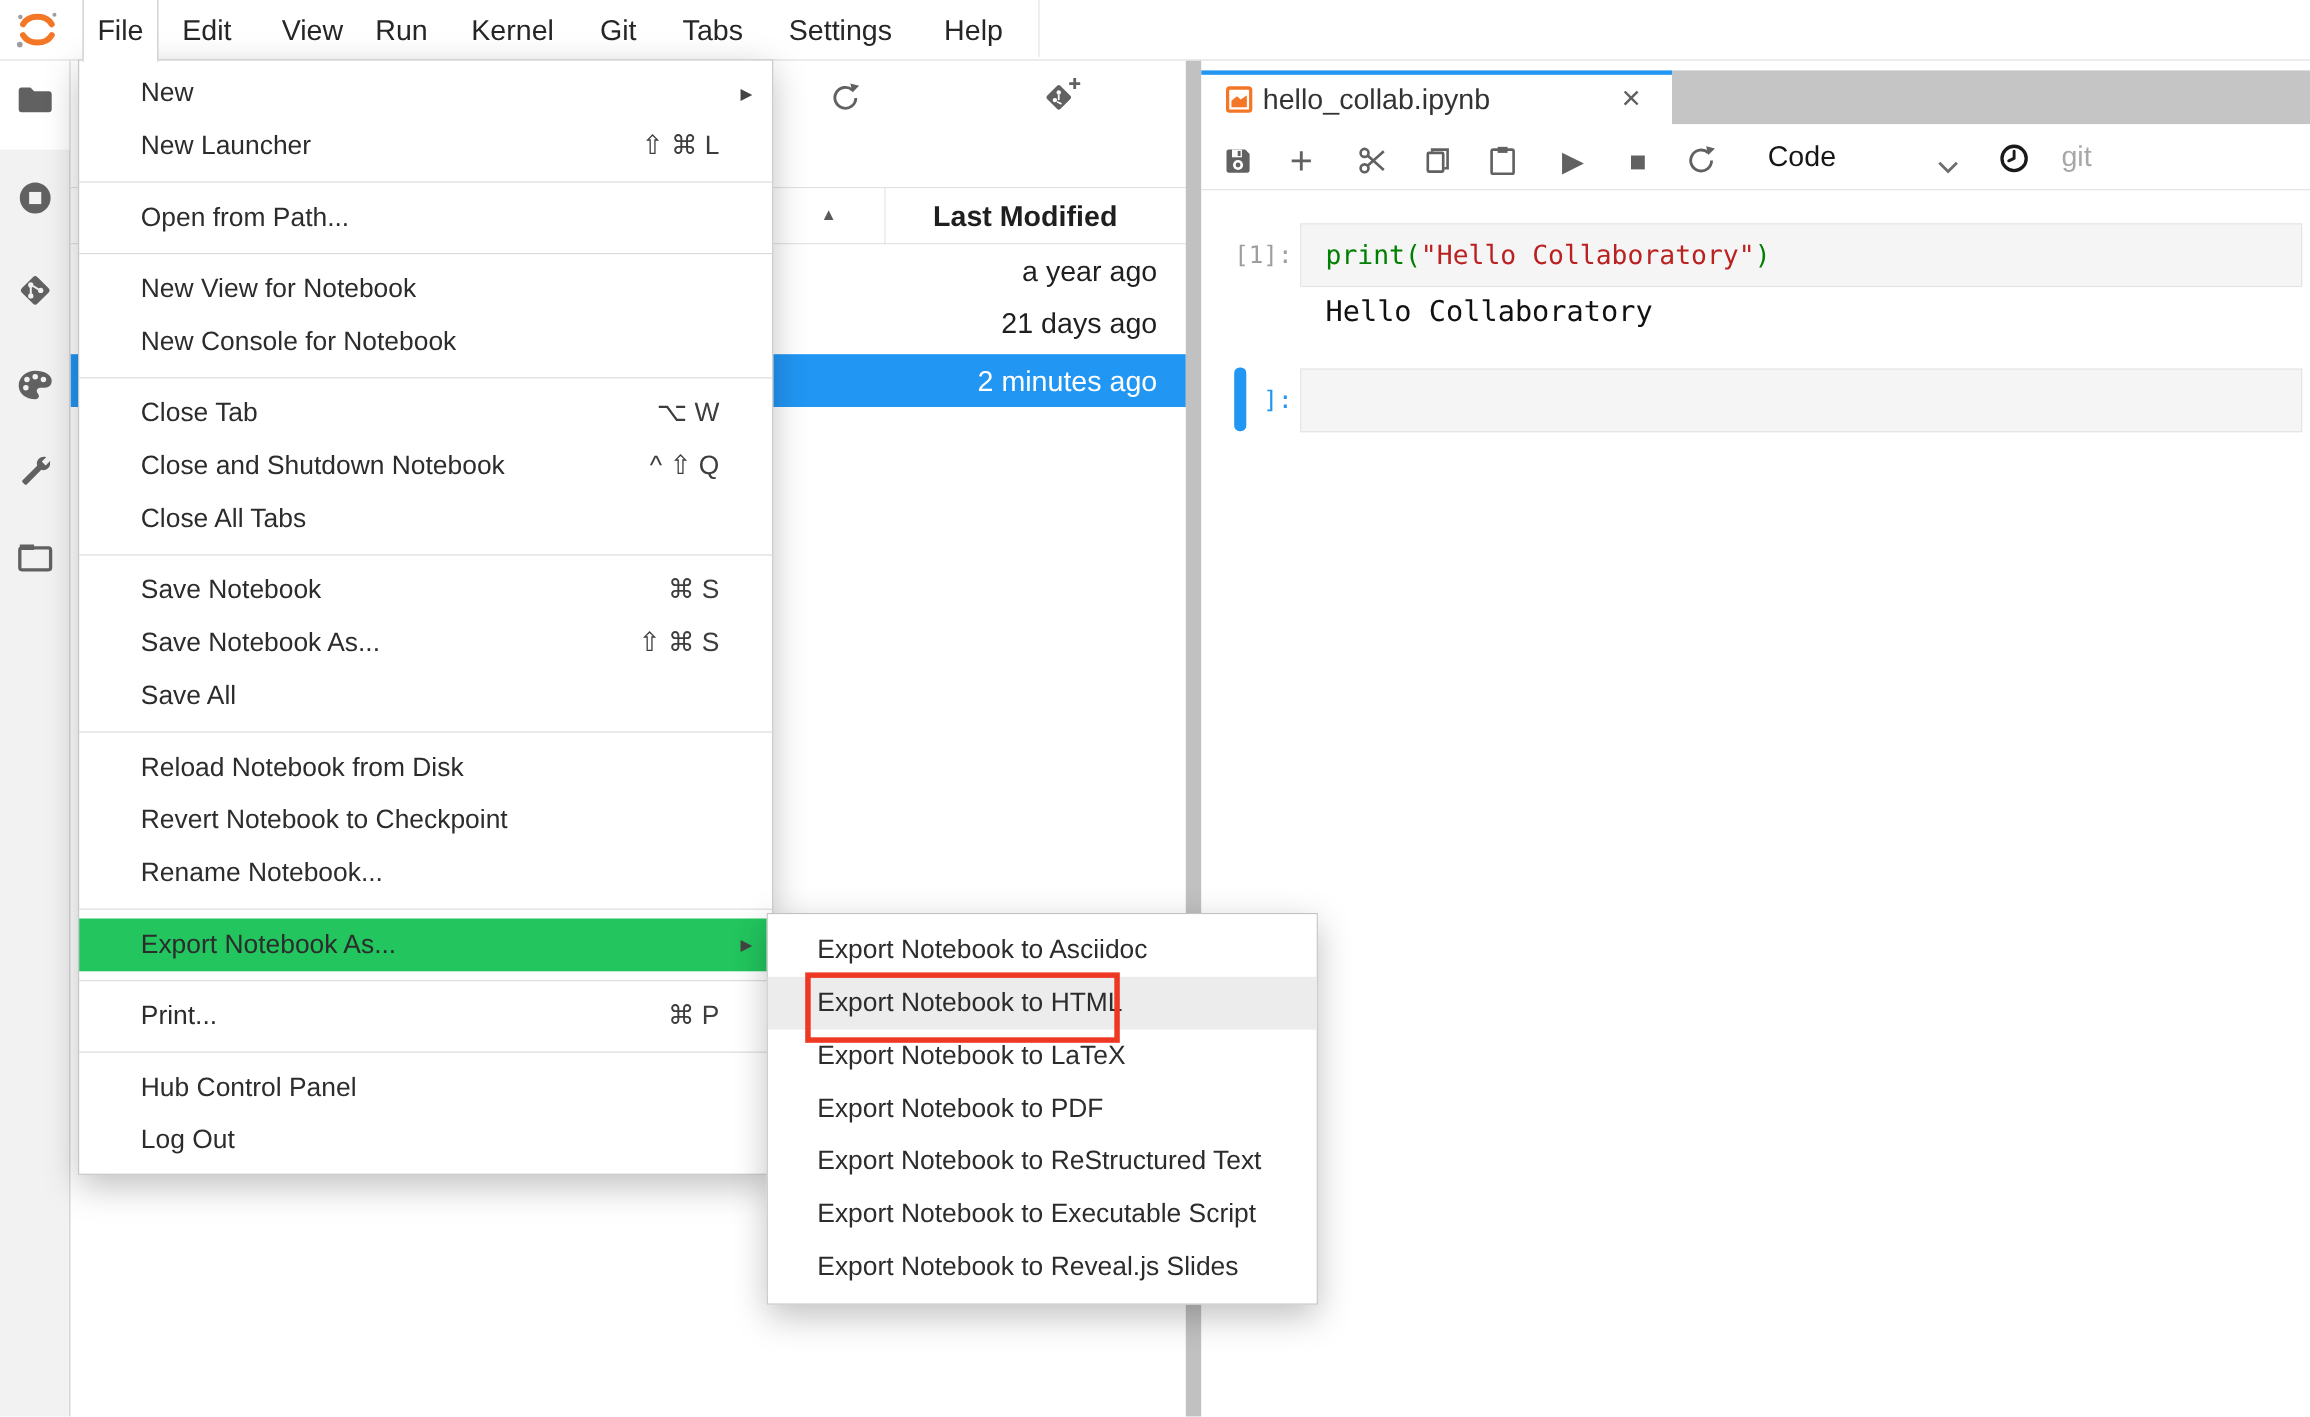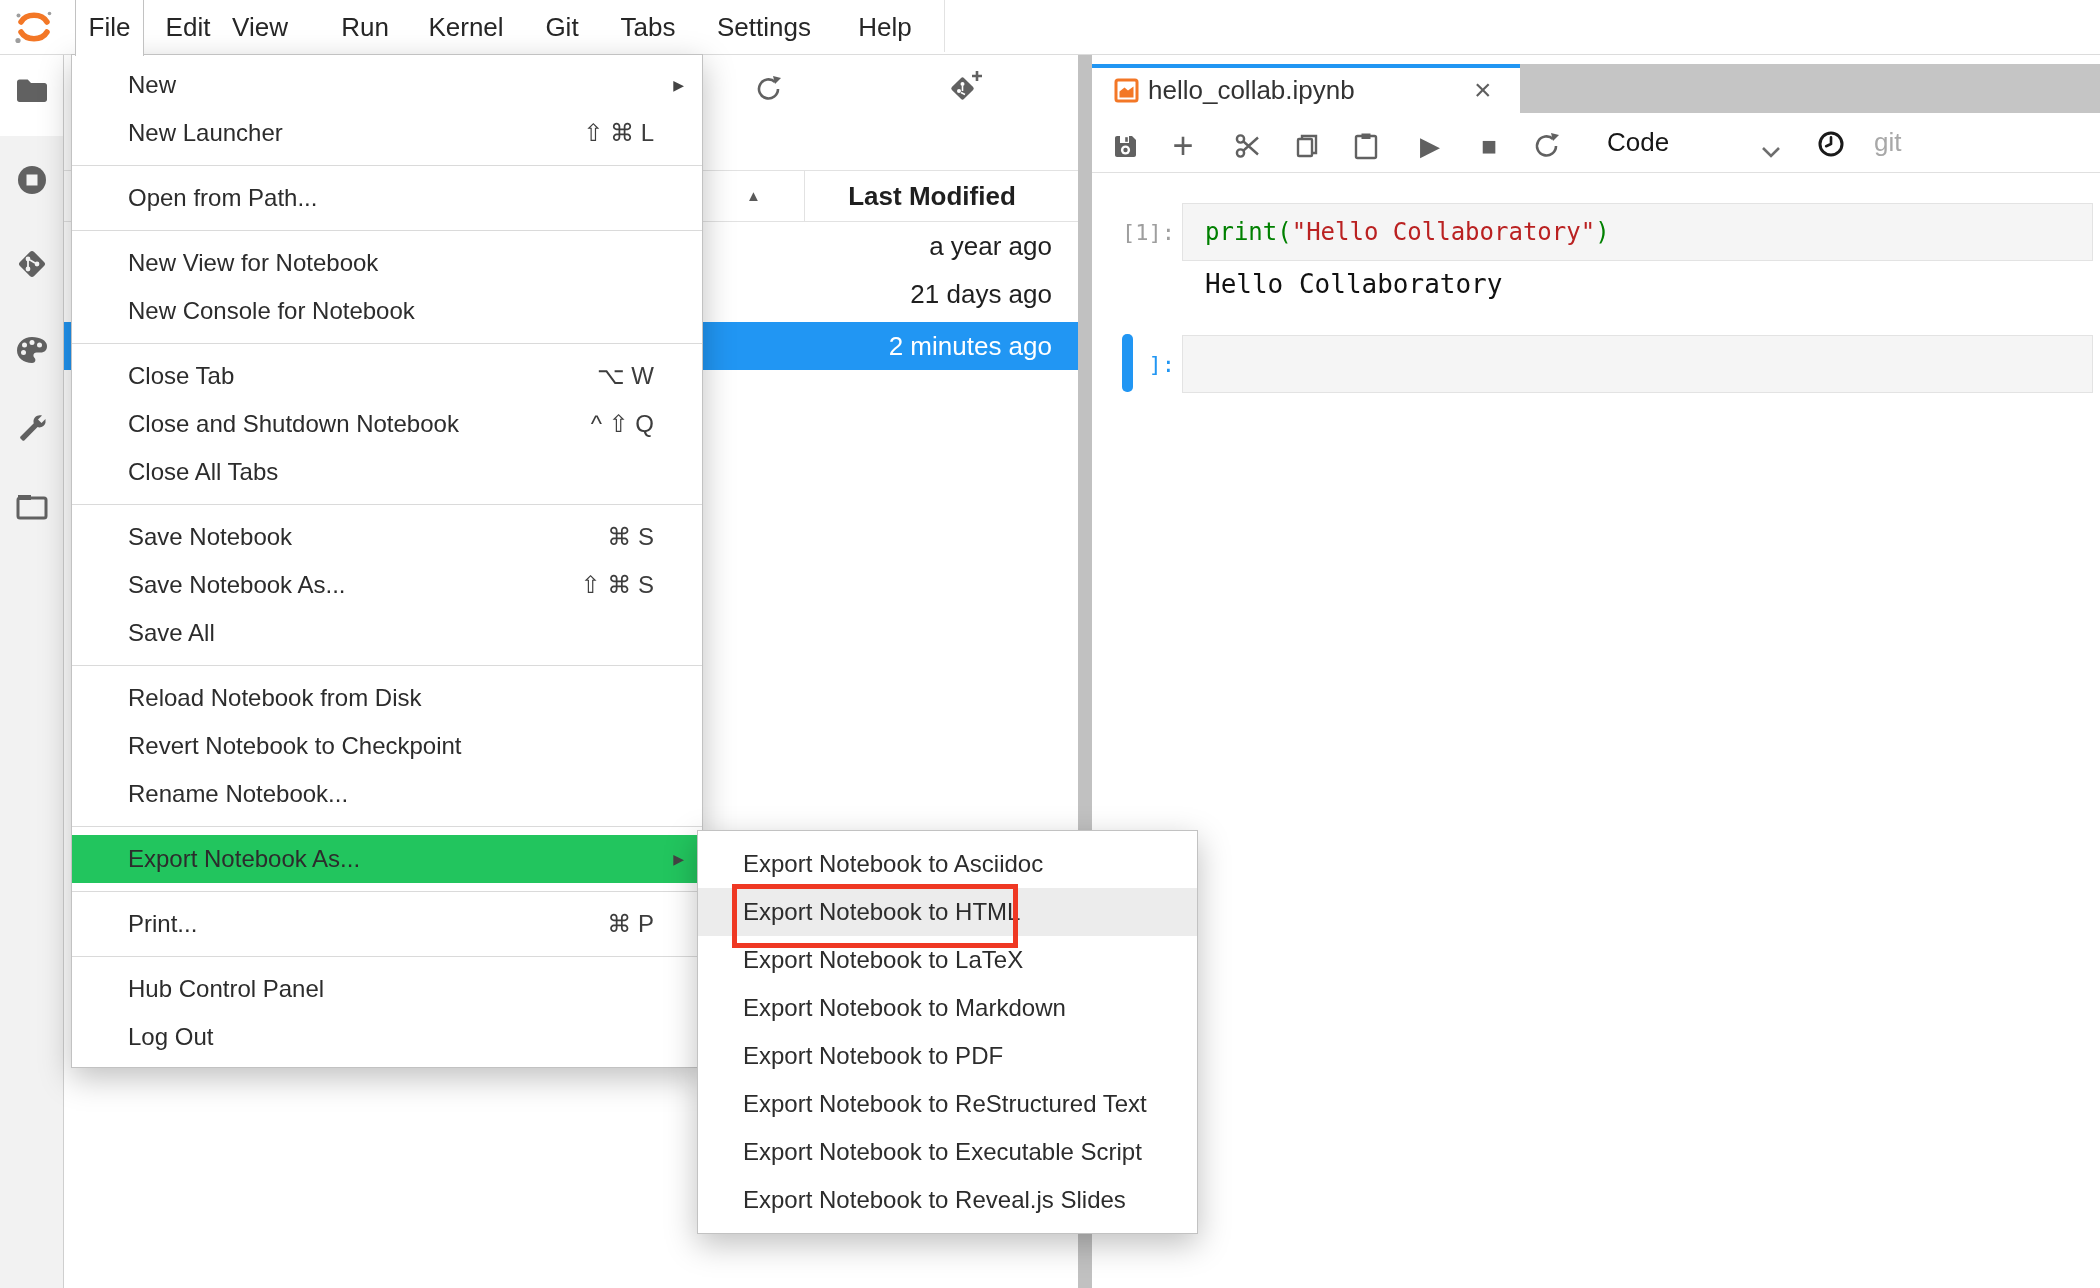--- a/index.html
+++ b/index.html
@@ -97,21 +97,21 @@
   <div class="menubar">
     <svg class="logo" viewBox="0 0 44 44">
       <path d="M9 17 A 14.5 12 0 0 1 35 17" fill="none" stroke="#f37726" stroke-width="5.5" stroke-linecap="round"></path>
       <path d="M35 27 A 14.5 12 0 0 1 9 27" fill="none" stroke="#f37726" stroke-width="5.5" stroke-linecap="round"></path>
       <circle cx="6.5" cy="10.5" r="2" fill="#9e9e9e"></circle>
       <circle cx="37.5" cy="8.5" r="1.8" fill="#9e9e9e"></circle>
       <circle cx="6" cy="35.5" r="2.6" fill="#9e9e9e"></circle>
     </svg>
     <div class="mb-divider" style="left:944px;"></div>
     <span class="mb-item" style="left:188px;">Edit</span>
-    <span class="mb-item" style="left:260px;">View</span>
+    <span class="mb-item" style="left:284px;">View</span>
     <span class="mb-item" style="left:365px;">Run</span>
     <span class="mb-item" style="left:466px;">Kernel</span>
     <span class="mb-item" style="left:562px;">Git</span>
     <span class="mb-item" style="left:648px;">Tabs</span>
     <span class="mb-item" style="left:764px;">Settings</span>
     <span class="mb-item" style="left:885px;">Help</span>
   </div>
   <div class="file-btn">File</div>
 
   <div class="sidebar">
@@ -288,21 +288,20 @@
     <div class="mi"><span>Print...</span><span class="shortcut">⌘ P</span></div>
     <div class="msep"></div>
     <div class="mi"><span>Hub Control Panel</span></div>
     <div class="mi"><span>Log Out</span></div>
   </div>
 
   <div class="submenu-panel">
     <div class="smi">Export Notebook to Asciidoc</div>
     <div class="smi hl">Export Notebook to HTML</div>
     <div class="smi">Export Notebook to LaTeX</div>
-    <div class="smi">Export Notebook to Markdown</div>
     <div class="smi">Export Notebook to PDF</div>
     <div class="smi">Export Notebook to ReStructured Text</div>
     <div class="smi">Export Notebook to Executable Script</div>
     <div class="smi">Export Notebook to Reveal.js Slides</div>
   </div>
 
   <div class="red-box"></div>
 
 </div>
 

